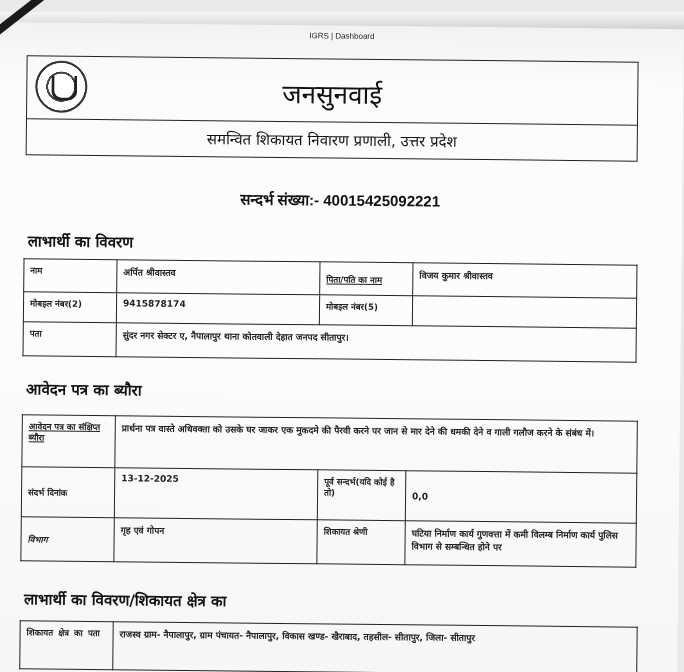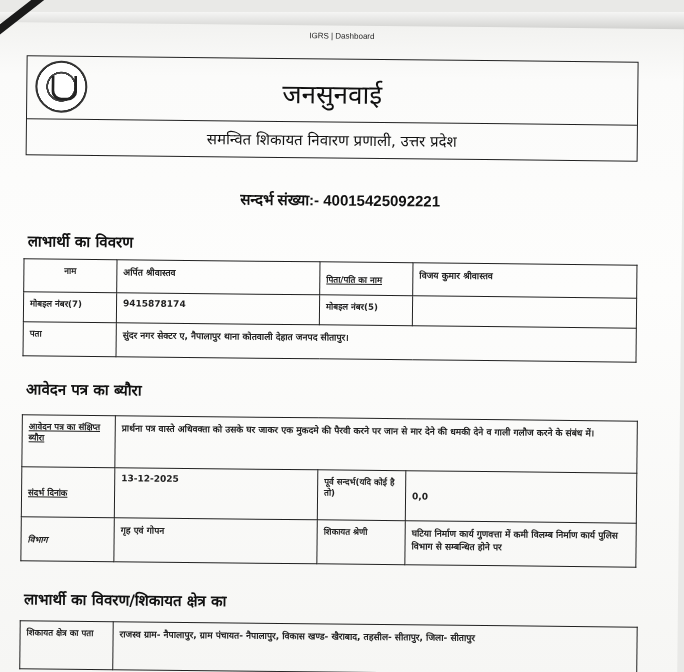--- a/index.html
+++ b/index.html
@@ -88,67 +88,67 @@
     <div class="banner-sub">समन्वित शिकायत निवारण प्रणाली, उत्तर प्रदेश</div>
   </div>
 
   <div class="ref" style="top:164px;">सन्दर्भ संख्या:- 40015425092221</div>
 
   <div class="section-title" style="top:208px;">लाभार्थी का विवरण</div>
 
   <table class="doc" style="left:26px; top:236px; width:614px;">
     <tbody>
         <tr style="height:33px;">
-      <td class="lbl" style="width:80px;text-align:center;">नाम</td>
+      <td class="lbl" style="width:80px;">नाम</td>
       <td style="width:190px;">अर्पित श्रीवास्तव</td>
       <td class="lbl" style="width:80px; vertical-align:middle;text-decoration:underline;">पिता/पति का नाम</td>
       <td>विजय कुमार श्रीवास्तव</td>
     </tr>
     <tr style="height:30px;">
-      <td class="lbl">मोबइल नंबर(7)</td>
+      <td class="lbl">मोबइल नंबर(2)</td>
       <td>9415878174</td>
       <td class="lbl">मोबइल नंबर(5)</td>
       <td></td>
     </tr>
     <tr style="height:34px;">
       <td class="lbl">पता</td>
       <td colspan="3">सुंदर नगर सेक्टर ए, नैपालापुर थाना कोतवाली देहात जनपद सीतापुर।</td>
     </tr>
   </tbody>
     </table>
 
   <div class="section-title" style="top:356px;">आवेदन पत्र का ब्यौरा</div>
 
   <table class="doc" style="left:26px; top:392px; width:616px;">
     <tbody>
         <tr style="height:52px;">
       <td class="lbl" style="width:80px;text-decoration:underline;">आवेदन पत्र का संक्षिप्त ब्यौरा</td>
       <td colspan="3">प्रार्थना पत्र वास्ते अधिवक्ता को उसके घर जाकर एक मुकदमे की पैरवी करने पर जान से मार देने की धमकी देने व गाली गलौज करने के संबंध में।</td>
     </tr>
     <tr style="height:50px;">
-      <td class="lbl" style="vertical-align:middle;text-decoration:underline;">संदर्भ दिनांक</td>
+      <td class="lbl" style="vertical-align:middle;">संदर्भ दिनांक</td>
       <td style="width:190px;">13-12-2025</td>
       <td class="lbl" style="width:75px;">पूर्व सन्दर्भ(यदि कोई है तो)</td>
       <td style="vertical-align:middle;">0,0</td>
     </tr>
     <tr style="height:44px;">
       <td class="lbl" style="vertical-align:middle;font-style:italic;">विभाग</td>
       <td>गृह एवं गोपन</td>
       <td class="lbl">शिकायत श्रेणी</td>
       <td>घटिया निर्माण कार्य गुणवत्ता में कमी विलम्ब निर्माण कार्य पुलिस विभाग से सम्बन्धित होने पर</td>
     </tr>
   </tbody>
     </table>
 
   <div class="section-title" style="top:566px;">लाभार्थी का विवरण/शिकायत क्षेत्र का</div>
 
   <table class="doc" style="left:26px; top:598px; width:618px;">
     <tbody>
         <tr style="height:48px;">
-      <td class="lbl" style="width:80px;">शिकायत क्षेत्र का पता</td>
+      <td class="lbl" style="width:80px;font-family:Liberation Mono, monospace;">शिकायत क्षेत्र का पता</td>
       <td>राजस्व ग्राम- नैपालापुर, ग्राम पंचायत- नैपालापुर, विकास खण्ड- खैराबाद, तहसील- सीतापुर, जिला- सीतापुर</td>
     </tr>
   </tbody>
     </table>
 
 </div>
 
 <div class="corner-fold"></div>
 
 </body></html>

